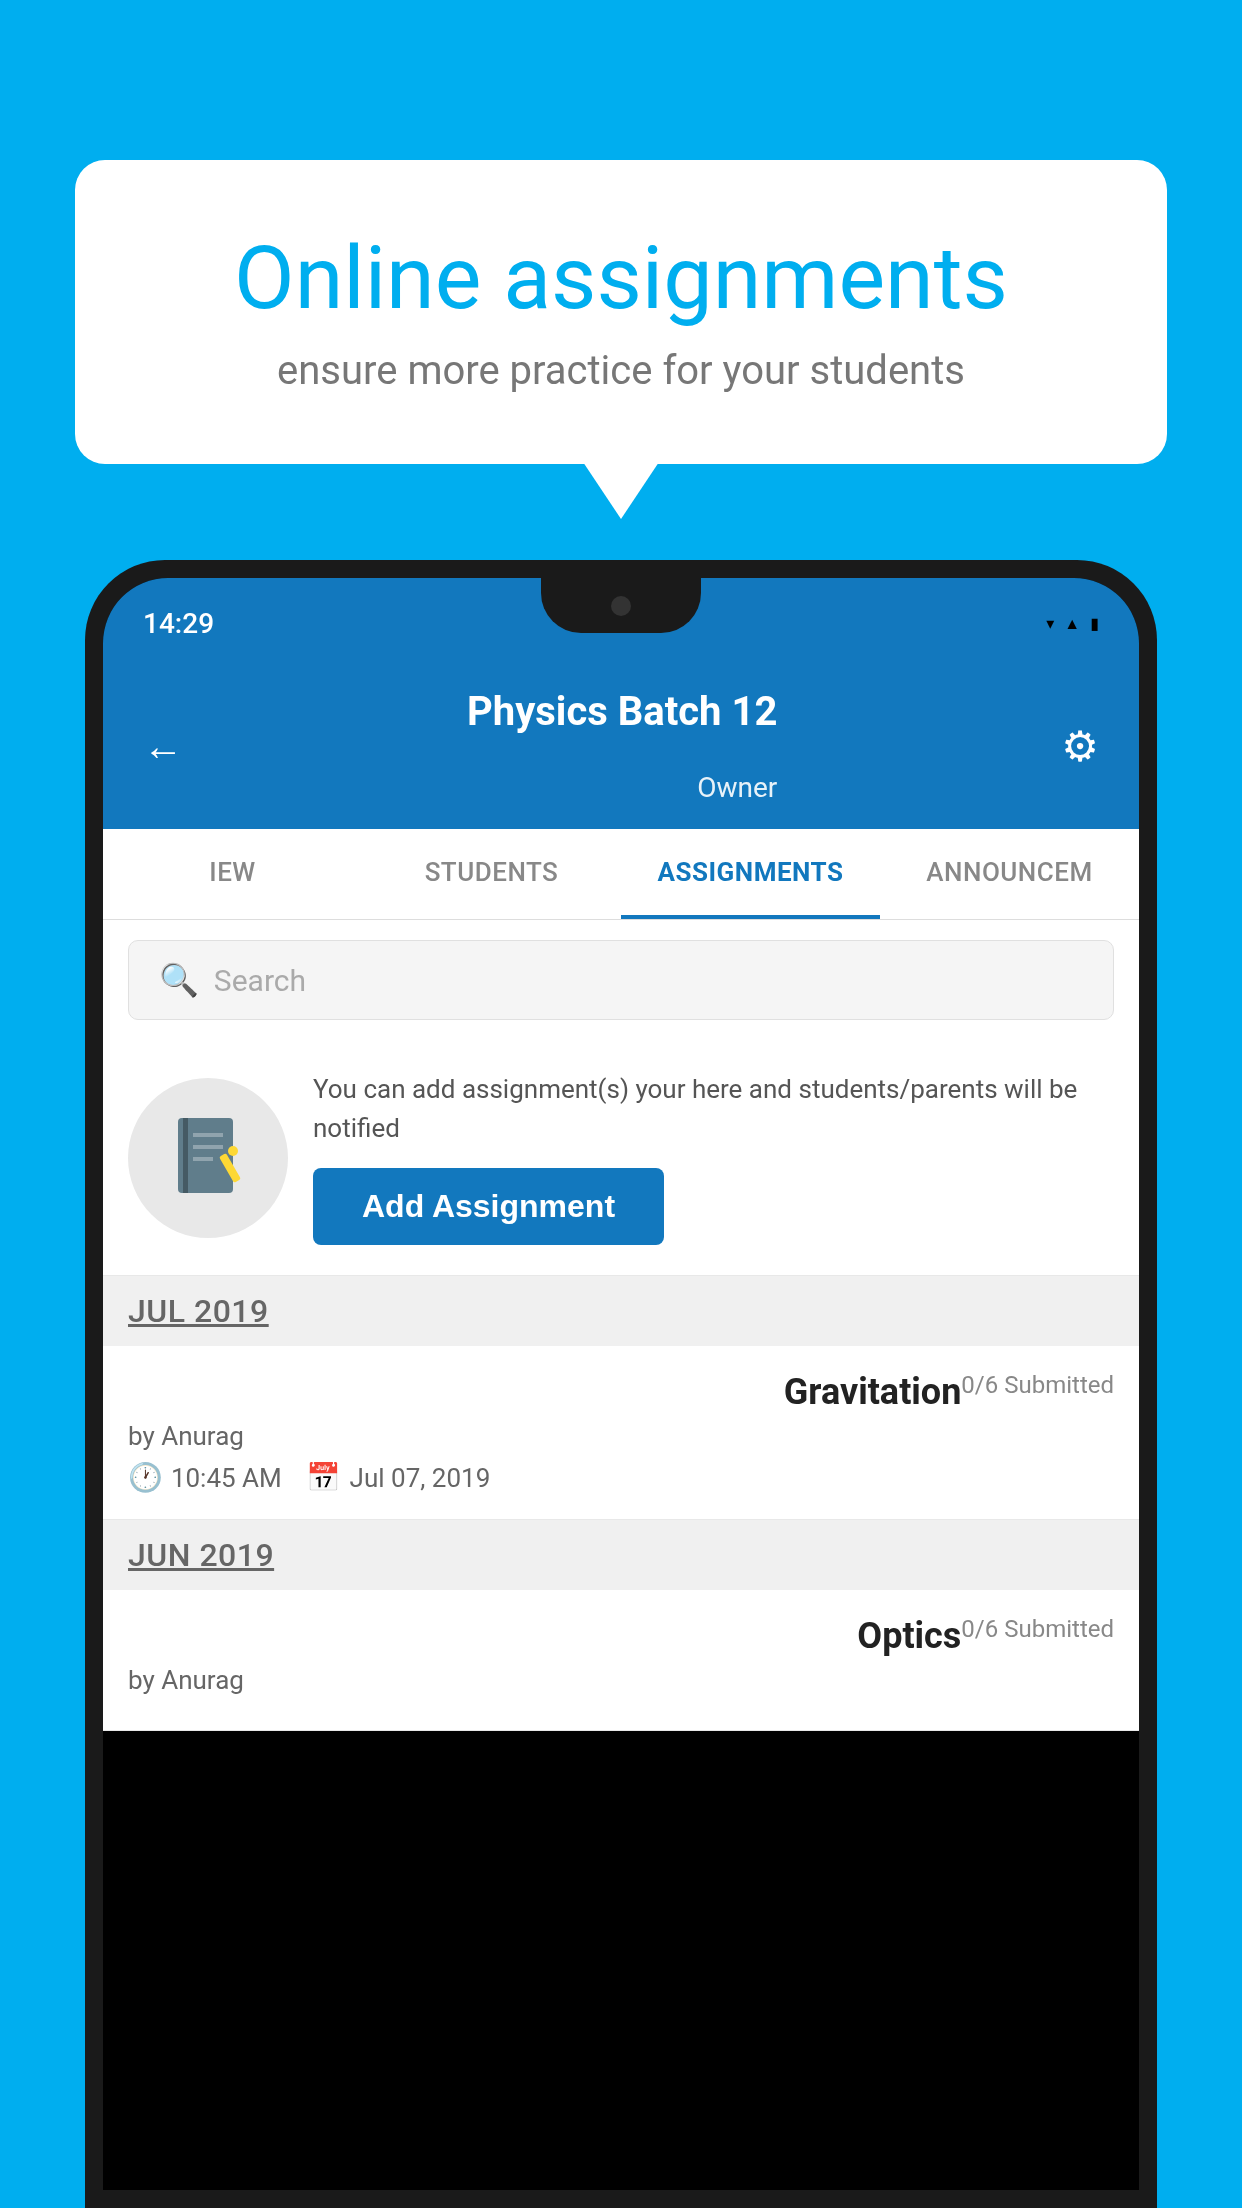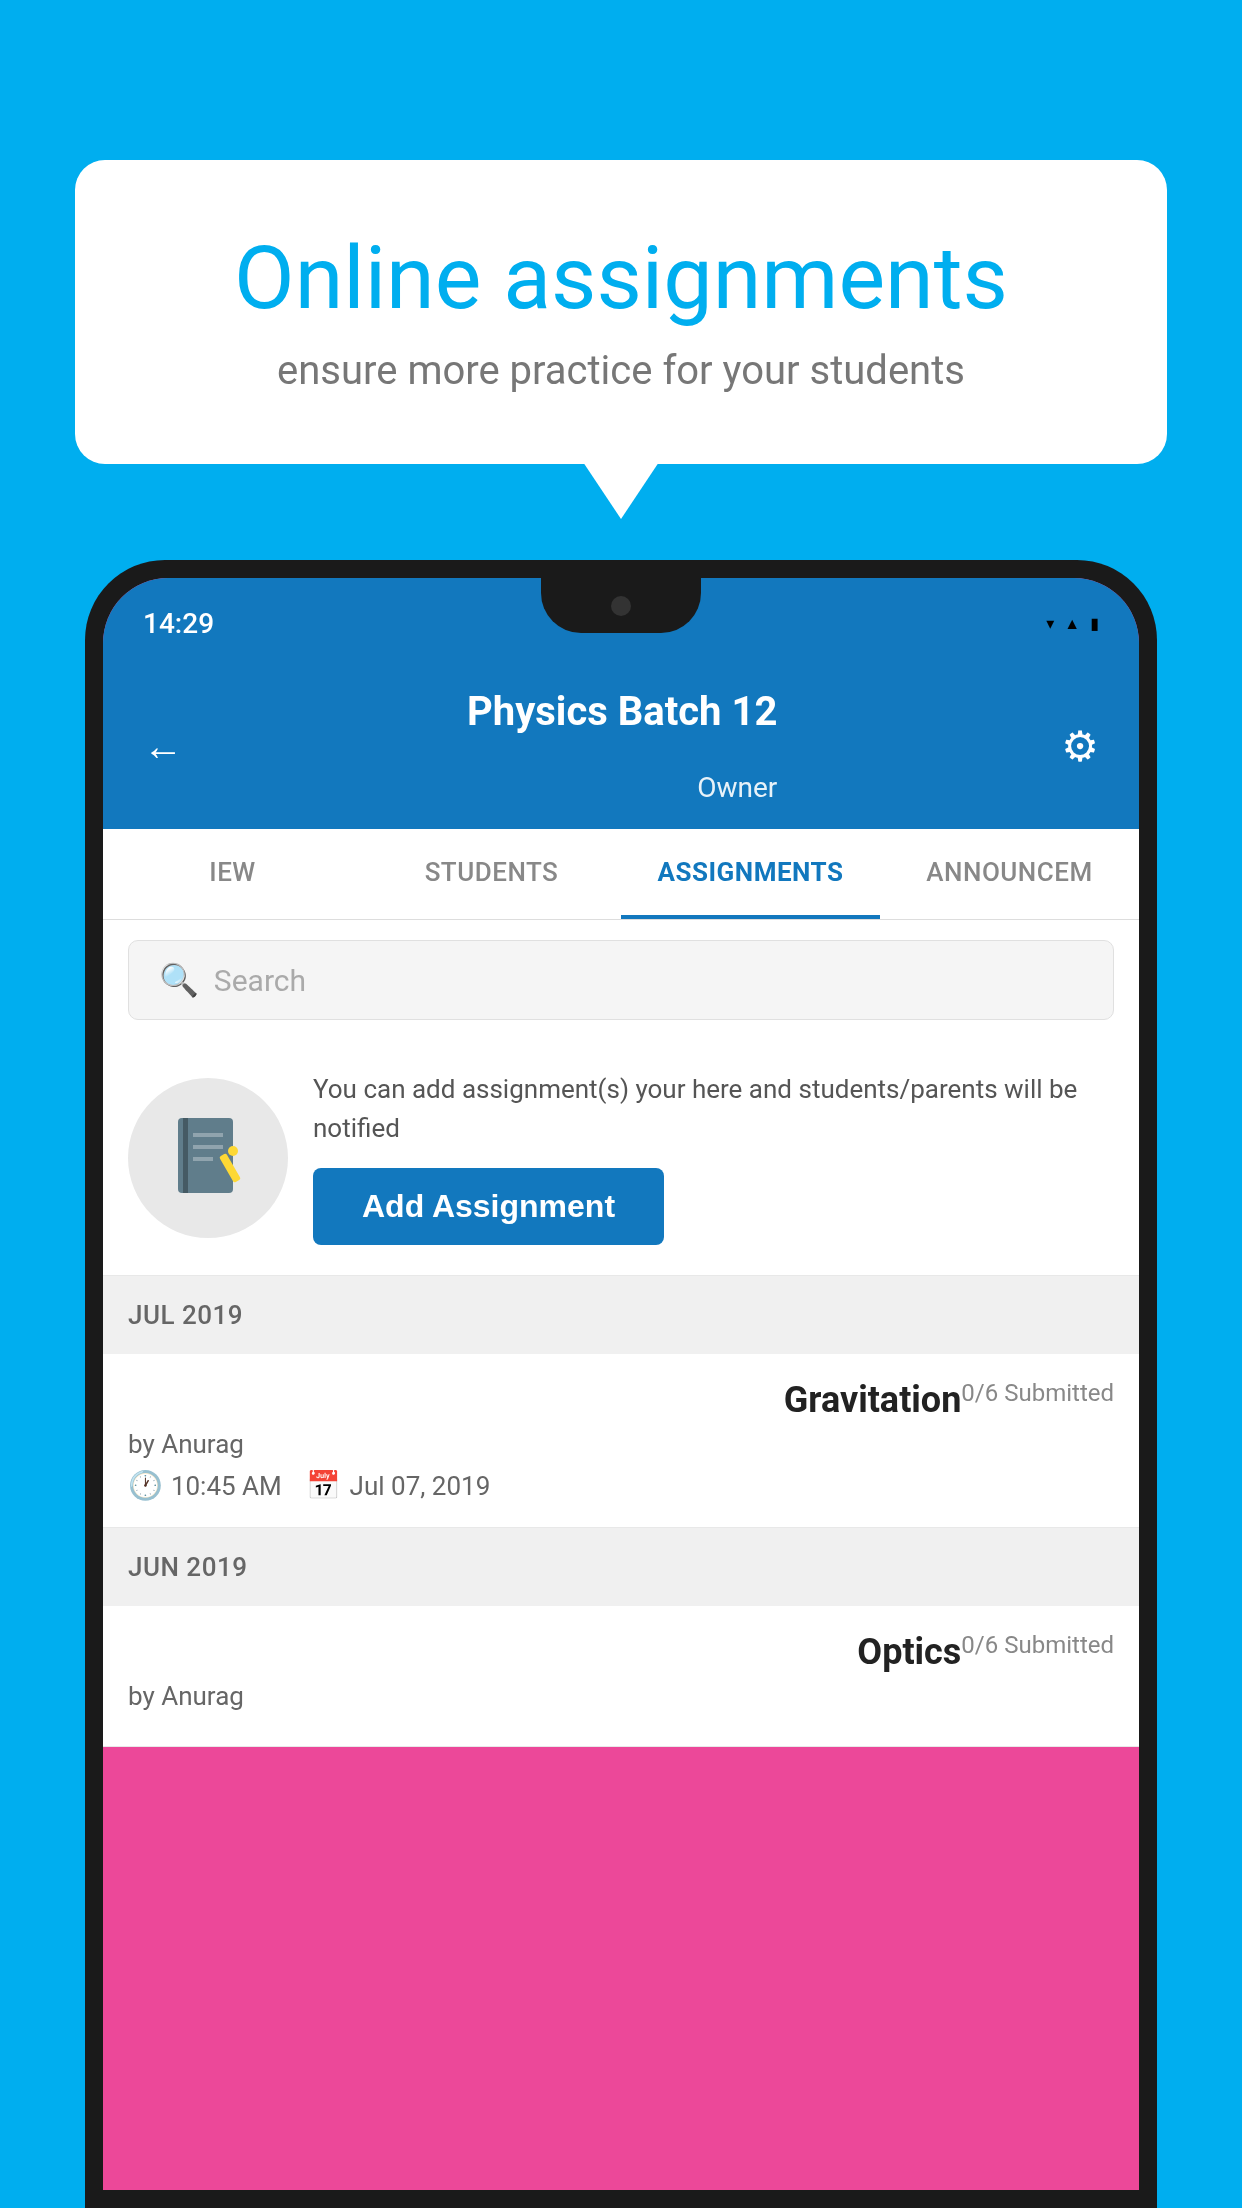--- a/index.html
+++ b/index.html
@@ -61,21 +61,21 @@
       left: 85px;
       right: 85px;
       bottom: 0;
       background: #1a1a1a;
       border-radius: 80px 80px 0 0;
       padding: 18px;
       overflow: hidden;
     }
 
     .phone-inner {
-      background: #ec4899;
+      background: #000000;
       border-radius: 65px 65px 0 0;
       overflow: hidden;
       height: 100%;
       position: relative;
     }
 
     
     .notch-area {
       background: #1278BE;
       height: 90px;
@@ -248,25 +248,26 @@
       padding: 20px 49px;
       font-size: 32px;
       font-weight: 600;
       cursor: pointer;
       display: inline-block;
     }
 
     
     .month-separator {
       background: #f0f0f0;
-      padding: 24px 25px;
-      font-size: 26px;
+      padding: 16px 25px;
+      font-size: 32px;
       color: #666;
       font-weight: 500;
       letter-spacing: 0.5px;
+      text-decoration: underline;
     }
 
     
     .assignment-item {
       padding: 25px 25px;
       background: white;
       border-bottom: 1px solid #e8e8e8;
     }
 
     .assignment-header {

